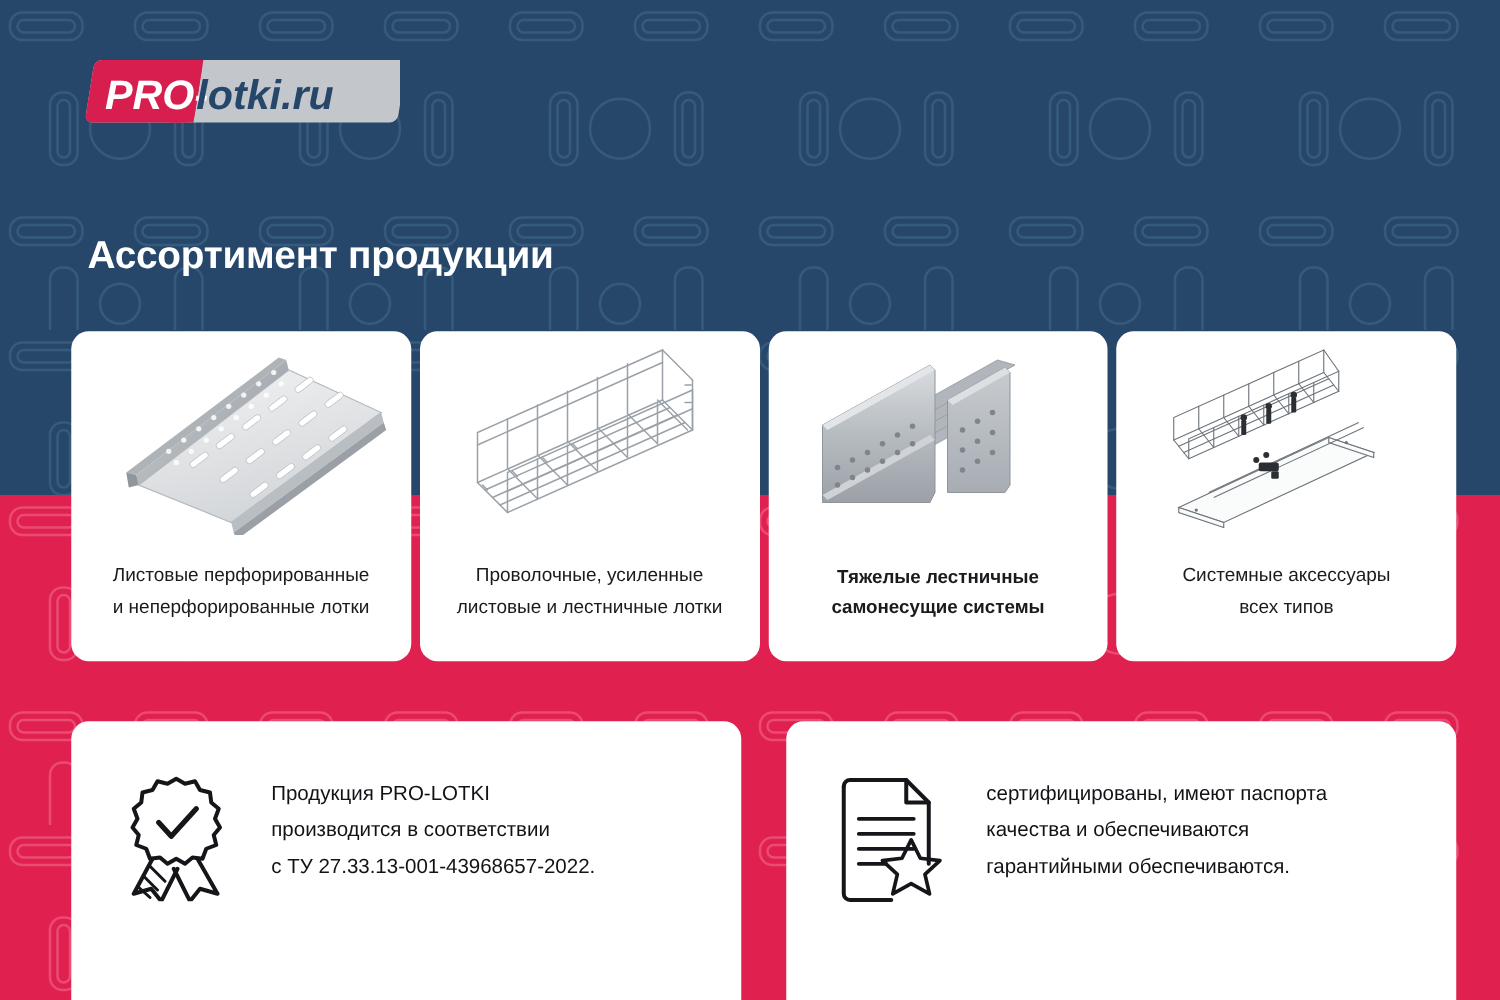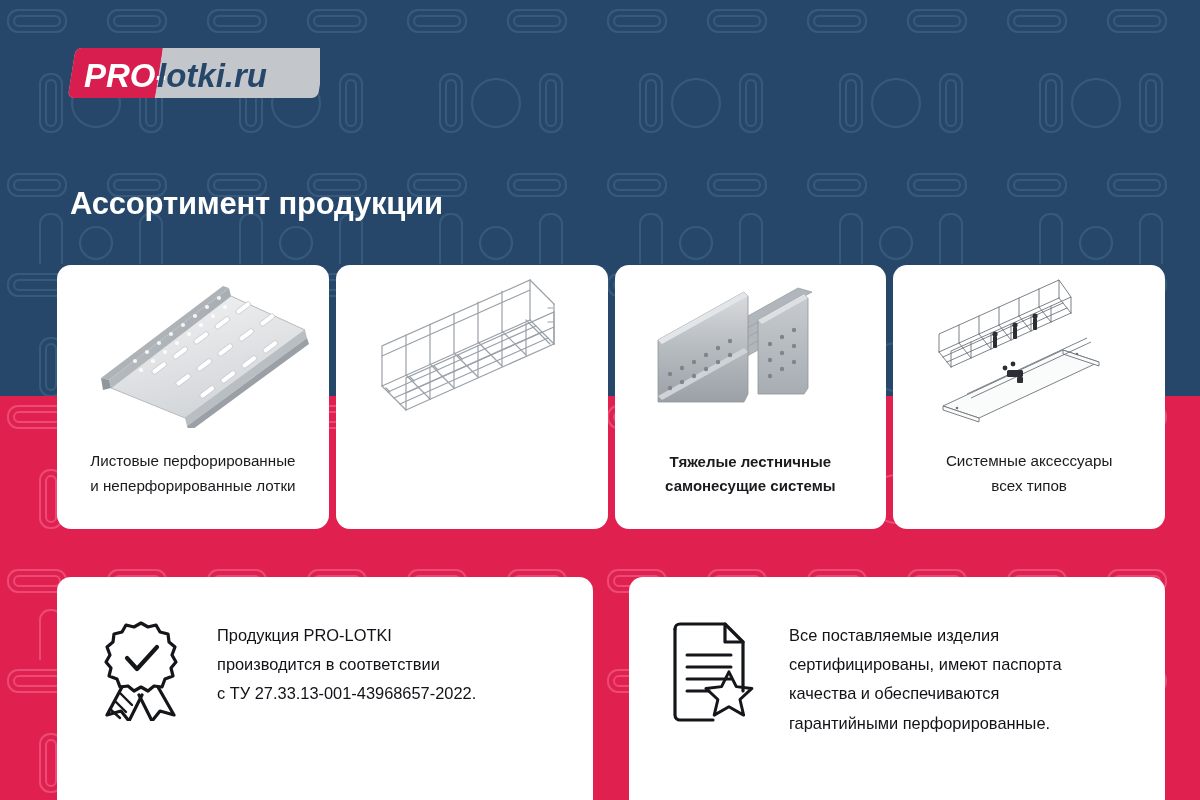--- a/index.html
+++ b/index.html
@@ -340,20 +340,24 @@
 
             <path d="M34,110 l4,4"></path>
               <path d="M58,99 l4,4"></path>
             <path d="M82,88 l4,4"></path>
               <path d="M106,77 l4,4"></path>
             <path d="M196,30 l5,0"></path>
               <path d="M196,44 l5,0"></path>
           </g>
         </svg>
       </div>
+      <div class="card-caption">
+        <span>Проволочные, усиленные</span>
+        <span>листовые и лестничные лотки</span>
+      </div>
     </div>
 
     <div class="card">
       <div class="card-figure">
         <svg width="240" height="150" viewBox="0 0 240 150" aria-hidden="true">
           <defs>
             <linearGradient id="steel3" x1="0" y1="0" x2="0" y2="1">
               <stop offset="0" stop-color="#d9dcdf"></stop>
               <stop offset="0.5" stop-color="#b7bcc1"></stop>
               <stop offset="1" stop-color="#9ba1a7"></stop>
@@ -521,22 +525,21 @@
             <path d="M20,38 L64,38" stroke-width="3"></path>
             <path d="M20,50 L64,50" stroke-width="3"></path>
             <path d="M20,62 L64,62" stroke-width="3"></path>
             <path d="M20,74 L42,74" stroke-width="3"></path>
 
             <path d="M70,60 L78,76 L95,78 L82,90 L86,107 L70,98 L54,107 L58,90 L45,78 L62,76 Z" transform="translate(-8,-4) scale(0.92) translate(6,4)"></path>
           </g>
         </svg>
       </div>
       <div class="panel-text">
-        <span>Все поставляемые изделия</span>
         <span>сертифицированы, имеют паспорта</span>
         <span>качества и обеспечиваются</span>
-        <span>гарантийными перфорированные.</span>
+        <span>гарантийными обеспечиваются.</span>
       </div>
     </div>
 
   </div>
 
 </div>
 
 </body></html>

